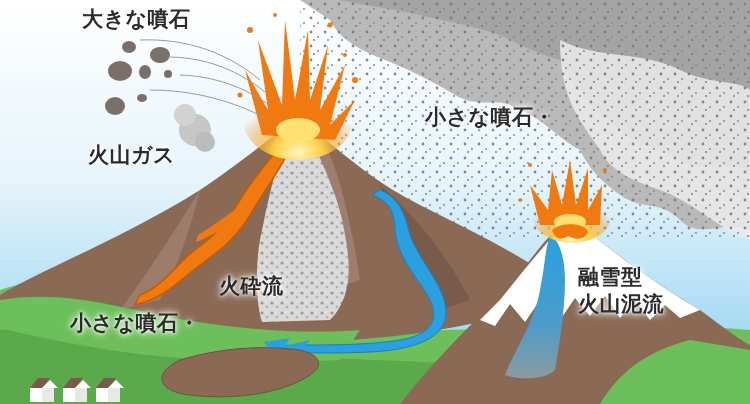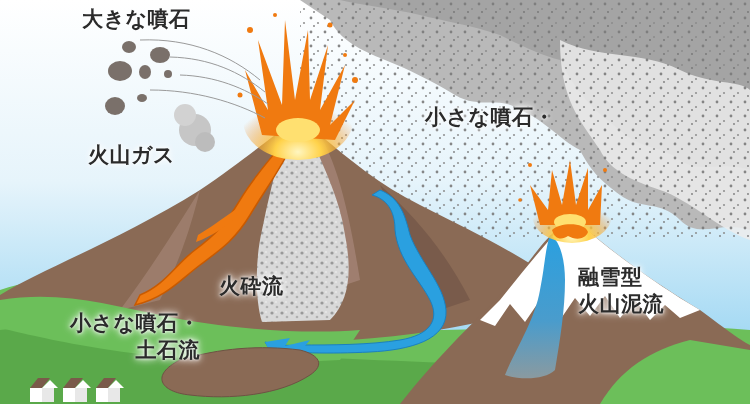--- a/index.html
+++ b/index.html
@@ -165,21 +165,20 @@
     <span class="line">火山ガス</span>
   </div>
 
 
   <div class="label" style="left:219px; top:273px;">
     <span class="line">火砕流</span>
   </div>
 
   <div class="label right" style="left:70px; top:310px;">
     <span class="line">小さな噴石・</span>
-    <span class="line">土石流</span>
   </div>
 
   <div class="label center" style="left:405px; top:104px;">
     <span class="line">小さな噴石・</span>
   </div>
 
   <div class="label" style="left:578px; top:264px;">
     <span class="line">融雪型</span>
     <span class="line">火山泥流</span>
   </div>

